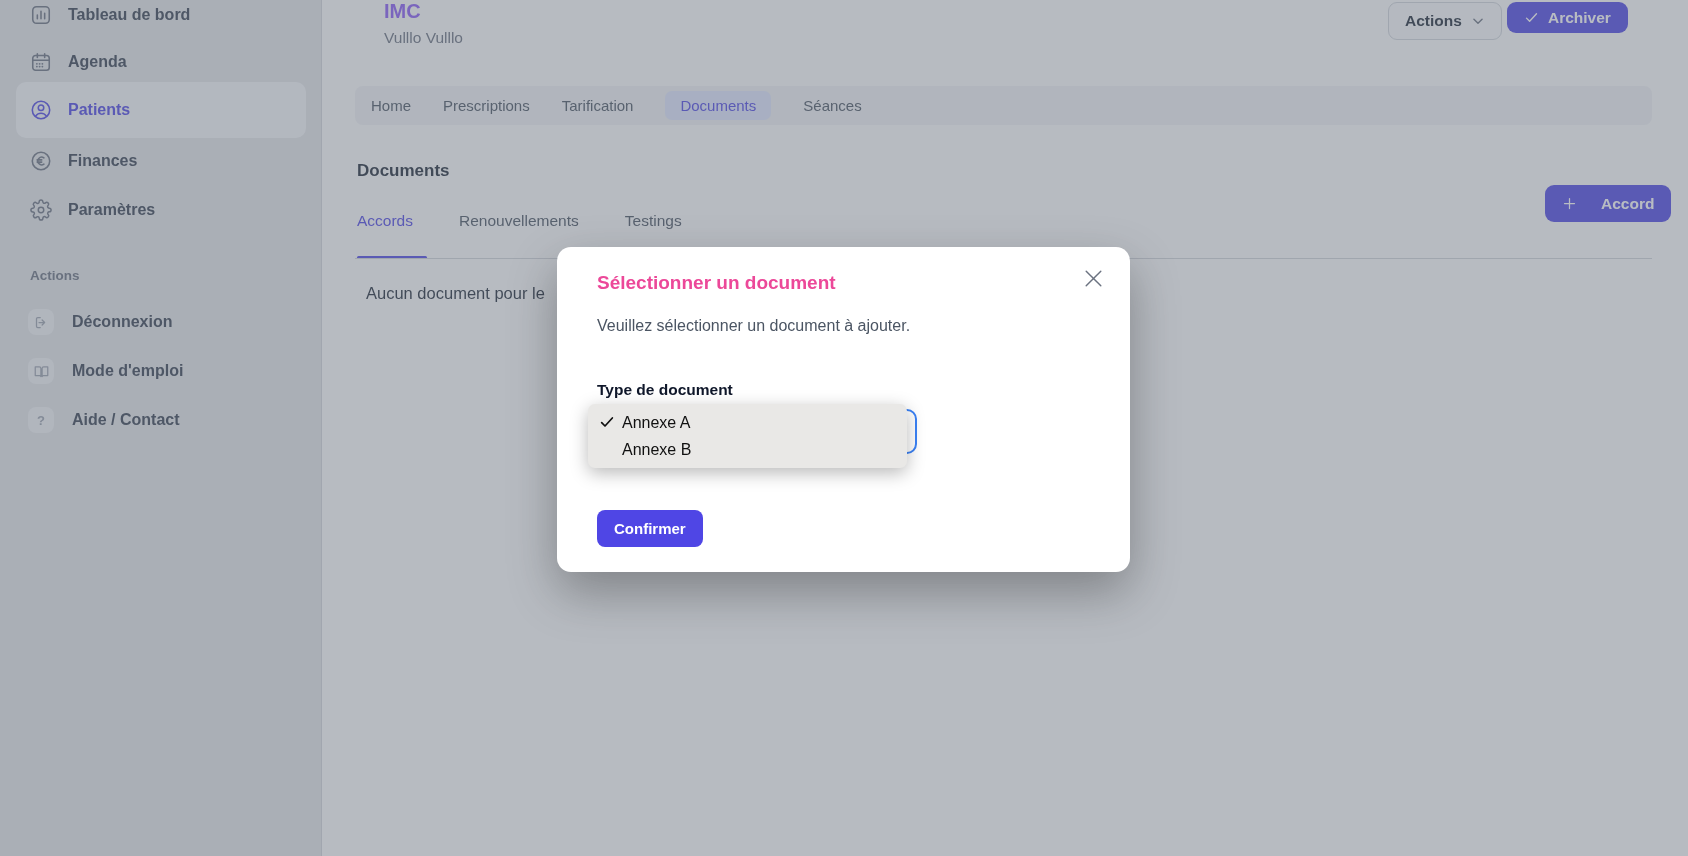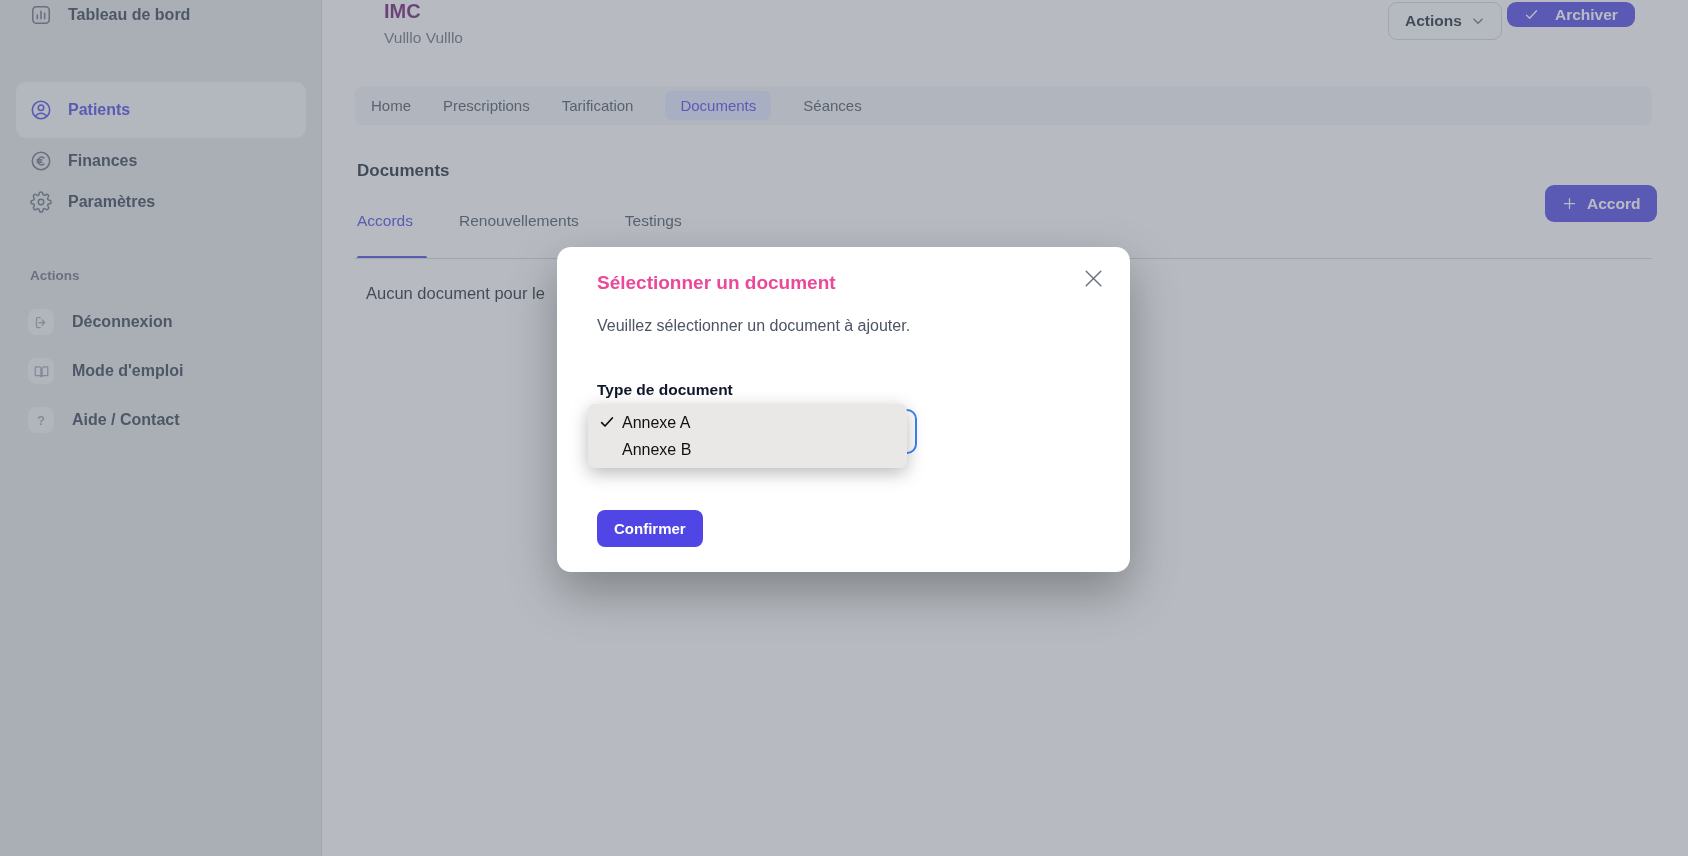--- a/index.html
+++ b/index.html
@@ -21,49 +21,49 @@
   .nav-action { position:absolute; left:16px; width:290px; height:48px;
     display:flex; align-items:center; padding-left:12px; color:#374151; cursor:pointer; }
   .nav-action .chip { width:26px; height:26px; border-radius:8px; background:#f2f3f5;
     display:flex; align-items:center; justify-content:center; color:#9ca3af; }
   .nav-action .chip svg { width:15px; height:15px; }
   .nav-action .glyph { font-size:13px; font-weight:600; color:#9ca3af; }
   .nav-action .lbl { margin-left:18px; font-size:16px; font-weight:600; }
 
   
   .main { position:absolute; left:322px; top:0; right:0; bottom:0; background:#fdfdfd; }
-  .page-title { position:absolute; left:62px; top:0; font-size:20px; font-weight:700; color:#701a75; }
+  .page-title { position:absolute; left:62px; top:0; font-size:20px; font-weight:700; color:#8b5cf6; }
   .page-subtitle { position:absolute; left:62px; top:29px; font-size:15.5px; color:#6b7280; }
 
   .btn { display:inline-flex; align-items:center; justify-content:center;
     border-radius:9px; cursor:pointer; border:none; font-family:inherit; }
   .btn-outline { position:absolute; left:1066px; top:2px; height:38px; padding:0 16px;
     background:#f9fafb; border:1px solid #d1d5db; color:#1f2937;
     font-size:15.5px; font-weight:600; gap:9px; }
   .btn-outline svg { width:14px; height:14px; color:#6b7280; }
   .btn-primary { background:#4f46e5; color:#ffffff; font-weight:600; }
-  .btn-archive { position:absolute; left:1185px; top:2px; height:25px; padding:0 17px;
-    font-size:15.5px; gap:16px; }
+  .btn-archive { position:absolute; left:1185px; top:2px; height:31px; padding:0 17px;
+    font-size:15.5px; gap:9px; }
   .btn-archive svg, .btn-accord svg { width:15px; height:15px; }
 
   .tabbar { position:absolute; left:33px; top:86px; width:1297px; height:39px;
     background:#f1f2f5; border-radius:8px; display:flex; align-items:center;
     padding:0 16px; gap:32px; }
   .tab { font-size:15px; font-weight:500; color:#4b5563; cursor:pointer; white-space:nowrap; }
   .tab.active { background:#e0e7ff; color:#4f46e5; padding:6px 15px; border-radius:7px; }
 
   .section-title { position:absolute; left:35px; top:161px; font-size:17px; font-weight:700; color:#1f2937; }
   .subtabs { position:absolute; left:35px; top:212px; display:flex; gap:46px; }
   .subtab { font-size:15.5px; font-weight:500; color:#4b5563; cursor:pointer; }
   .subtab.active { color:#4f46e5; }
   .subtab-underline { position:absolute; left:35px; top:256px; width:70px; height:3px;
     background:#4f46e5; border-radius:2px; }
   .subtab-divider { position:absolute; left:33px; top:258px; width:1297px; height:1px; background:#d2d5da; }
   .btn-accord { position:absolute; left:1223px; top:185px; height:37px; padding:0 17px;
-    font-size:15.5px; gap:10px; }
+    font-size:15.5px; gap:24px; }
   .empty-text { position:absolute; left:44px; top:284px; font-size:16.5px; color:#1f2937; }
 
   
   .backdrop { position:fixed; inset:0; background:rgba(104,112,126,0.47); z-index:50; }
   .modal { position:fixed; left:557px; top:247px; width:573px; height:325px;
     background:#ffffff; border-radius:14px; box-shadow:0 20px 50px rgba(0,0,0,0.30);
     padding:25px 40px; z-index:60; }
   .modal-title { font-size:19px; font-weight:700; color:#ec4899; }
   .modal-subtitle { margin-top:23px; font-size:16px; color:#4b5563; }
   .modal-close { position:absolute; top:16px; right:22px; width:30px; height:30px;
@@ -93,20 +93,30 @@
   <div class="nav-item" style="top:-9px">
     <span class="ico">
       <svg viewBox="0 0 24 24" fill="none" stroke="currentColor" stroke-width="1.7" stroke-linecap="round" stroke-linejoin="round">
         <rect x="3" y="3" width="18" height="18" rx="4"></rect>
           <path d="M8 16v-4M12 16V8M16 16v-6"></path>
       </svg>
     </span>
     <span class="lbl">Tableau de bord</span>
   </div>
 
+  <div class="nav-item" style="top:38px">
+    <span class="ico">
+      <svg viewBox="0 0 24 24" fill="none" stroke="currentColor" stroke-width="1.7" stroke-linecap="round" stroke-linejoin="round">
+        <rect x="3" y="5" width="18" height="16" rx="3"></rect>
+          <path d="M8 3v4M16 3v4M3 10h18"></path>
+        <path d="M7.5 14h.01M10.5 14h.01M13.5 14h.01M7.5 17h.01M10.5 17h.01M13.5 17h.01" stroke-width="2"></path>
+      </svg>
+    </span>
+    <span class="lbl">Agenda</span>
+  </div>
 
   <div class="nav-item active" style="top:82px">
     <span class="ico">
       <svg viewBox="0 0 24 24" fill="none" stroke="currentColor" stroke-width="1.7" stroke-linecap="round" stroke-linejoin="round">
         <circle cx="12" cy="12" r="9.5"></circle>
           <circle cx="12" cy="9.5" r="3"></circle>
           <path d="M6.3 18.4a7 7 0 0 1 11.4 0"></path>
       </svg>
     </span>
     <span class="lbl">Patients</span>
@@ -115,21 +125,21 @@
   <div class="nav-item" style="top:137px">
     <span class="ico">
       <svg viewBox="0 0 24 24" fill="none" stroke="currentColor" stroke-width="1.7" stroke-linecap="round" stroke-linejoin="round">
         <circle cx="12" cy="12" r="9.5"></circle>
           <path d="M15.2 8.6a4.2 4.2 0 1 0 0 6.8M7.8 10.8h5M7.8 13.2h5"></path>
       </svg>
     </span>
     <span class="lbl">Finances</span>
   </div>
 
-  <div class="nav-item" style="top:178px">
+  <div class="nav-item" style="top:186px">
     <span class="ico">
       <svg viewBox="0 0 24 24" fill="none" stroke="currentColor" stroke-width="1.6" stroke-linecap="round" stroke-linejoin="round">
         <circle cx="12" cy="12" r="3"></circle>
         <path d="M19.4 15a1.65 1.65 0 0 0 .33 1.82l.06.06a2 2 0 0 1-2.83 2.83l-.06-.06a1.65 1.65 0 0 0-1.82-.33 1.65 1.65 0 0 0-1 1.51V21a2 2 0 0 1-4 0v-.09A1.65 1.65 0 0 0 9 19.4a1.65 1.65 0 0 0-1.82.33l-.06.06a2 2 0 0 1-2.83-2.83l.06-.06a1.65 1.65 0 0 0 .33-1.82 1.65 1.65 0 0 0-1.51-1H3a2 2 0 0 1 0-4h.09A1.65 1.65 0 0 0 4.6 9a1.65 1.65 0 0 0-.33-1.82l-.06-.06a2 2 0 0 1 2.83-2.83l.06.06a1.65 1.65 0 0 0 1.82.33H9a1.65 1.65 0 0 0 1-1.51V3a2 2 0 0 1 4 0v.09a1.65 1.65 0 0 0 1 1.51 1.65 1.65 0 0 0 1.82-.33l.06-.06a2 2 0 0 1 2.83 2.83l-.06.06a1.65 1.65 0 0 0-.33 1.82V9a1.65 1.65 0 0 0 1.51 1H21a2 2 0 0 1 0 4h-.09a1.65 1.65 0 0 0-1.51 1z"></path>
       </svg>
     </span>
     <span class="lbl">Paramètres</span>
   </div>
 
   <div class="nav-section-title" style="top:268px">Actions</div>

